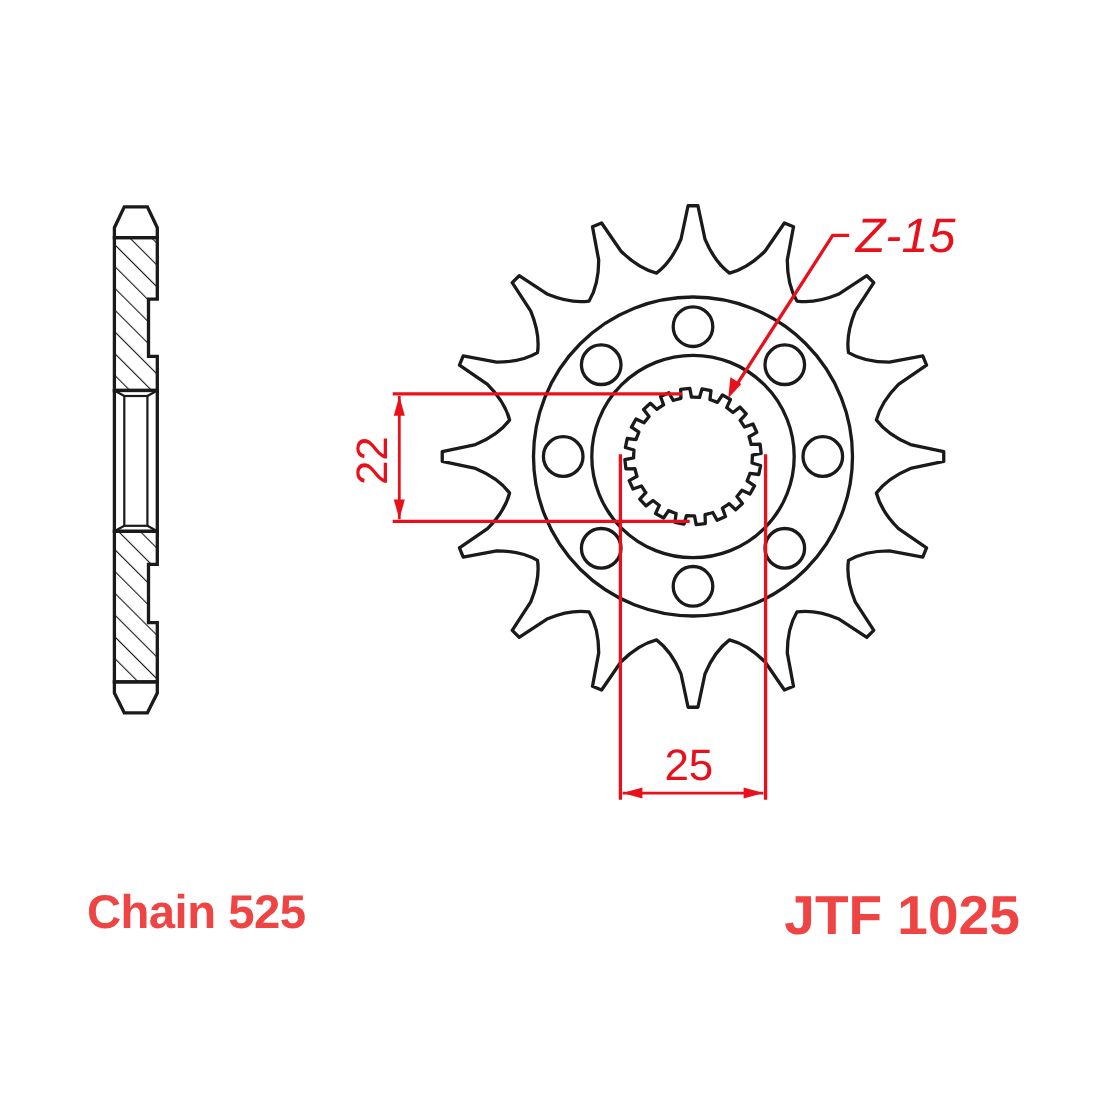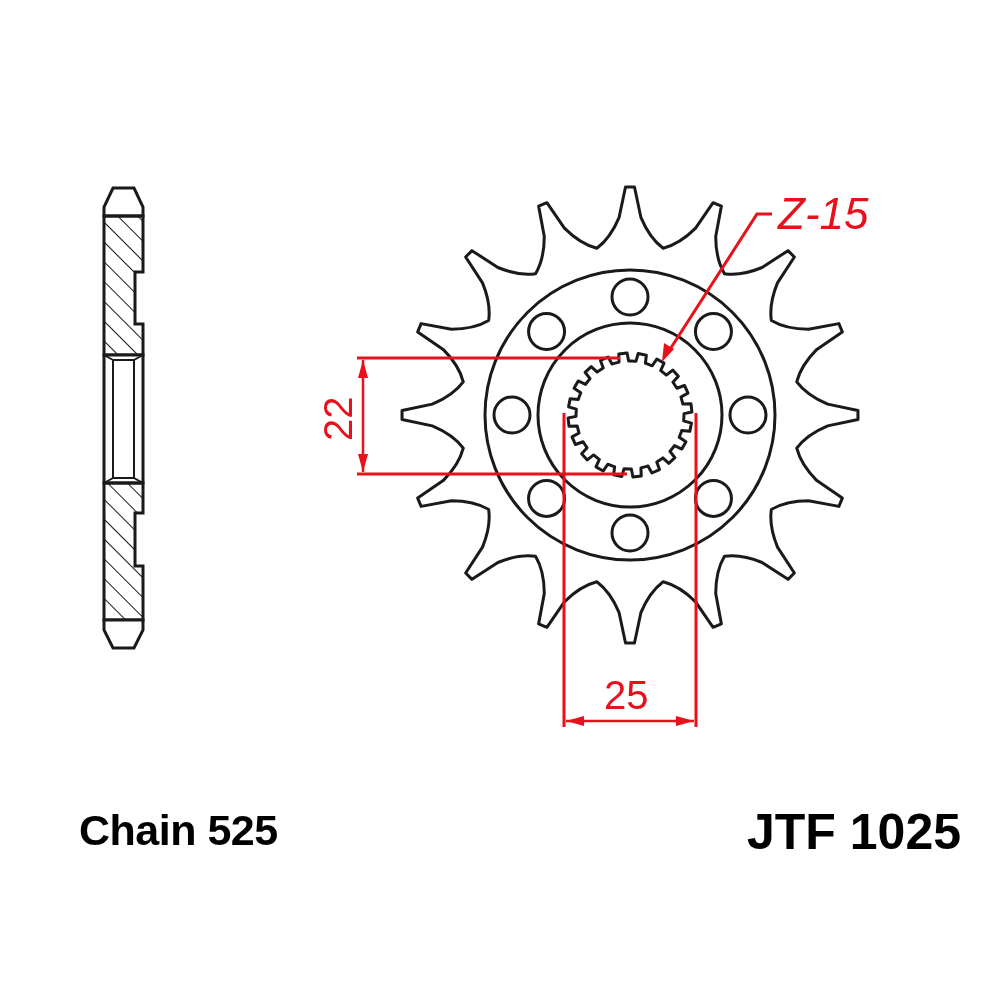--- a/index.html
+++ b/index.html
@@ -3,25 +3,25 @@
   <meta charset="utf-8">
   <style>
     html, body { margin: 0; padding: 0; background: #ffffff; }
     body { width: 1000px; height: 1000px; position: relative; overflow: hidden; }
     #drawing { position: absolute; left: 0; top: 0; width: 1000px; height: 1000px; }
     .label-text { font-family: "Liberation Sans", sans-serif; }
     .caption {
       position: absolute;
       font-family: "Liberation Sans", sans-serif;
       font-weight: bold;
-      color: #000000;
+      color: #ef4444;
       white-space: nowrap;
     }
     #chain-label { left: 79px; top: 806px; font-size: 43px; letter-spacing: -0.5px; }
-    #part-label { left: 747px; top: 803px; font-size: 50px; letter-spacing: 0px; }
+    #part-label { left: 713px; top: 803px; font-size: 50px; letter-spacing: 0px; }
   </style>
 </head>
 <body>
 
 <svg id="drawing" viewBox="0 0 1000 1000" xmlns="http://www.w3.org/2000/svg">
   <defs>
     <pattern id="hatch" patternUnits="userSpaceOnUse" width="14" height="14" patternTransform="rotate(-45)">
       <line x1="0" y1="0" x2="0" y2="14" stroke="#1a1a1a" stroke-width="2"></line>
     </pattern>
   </defs>

